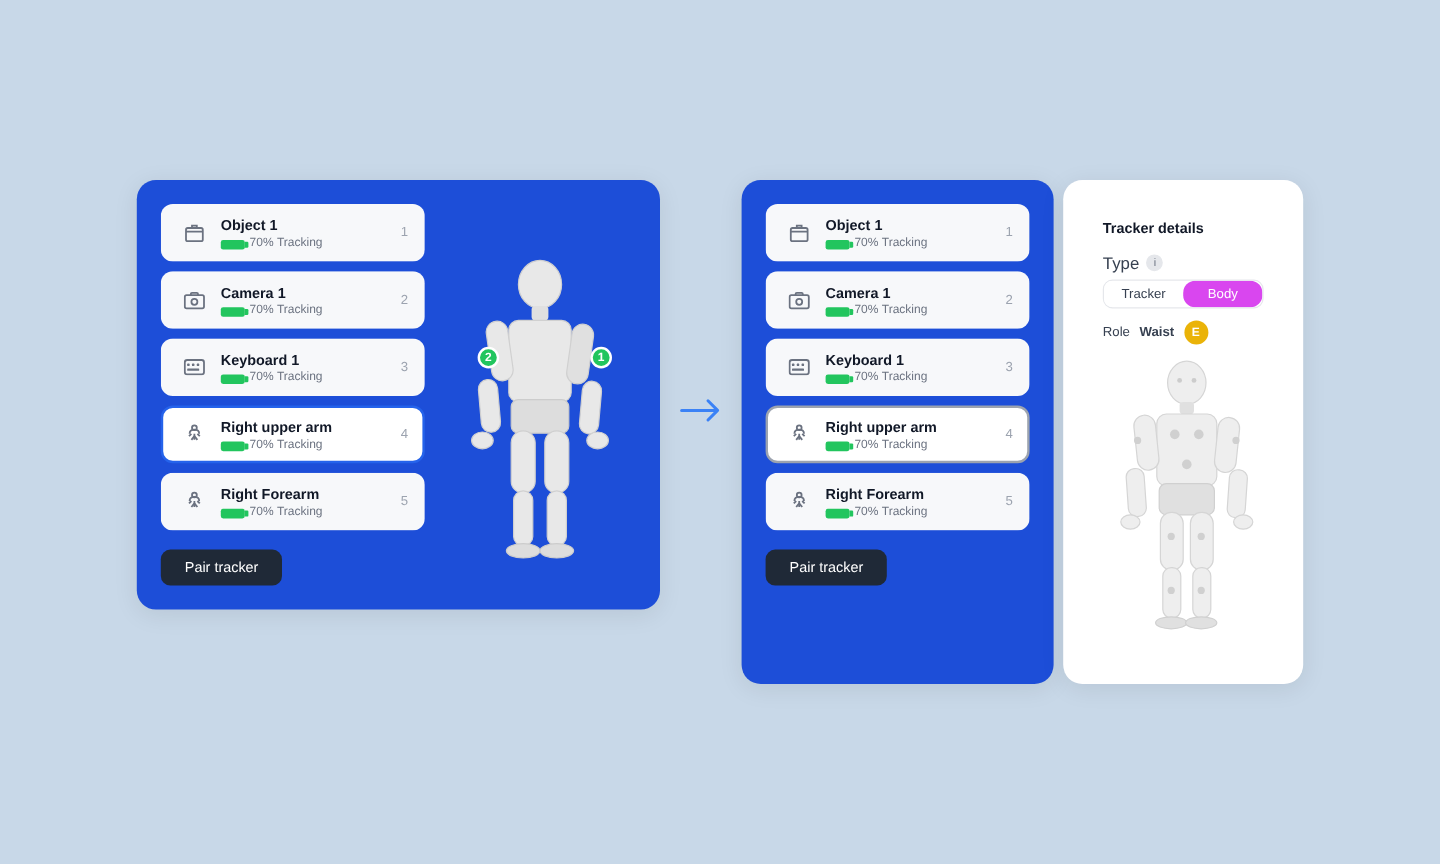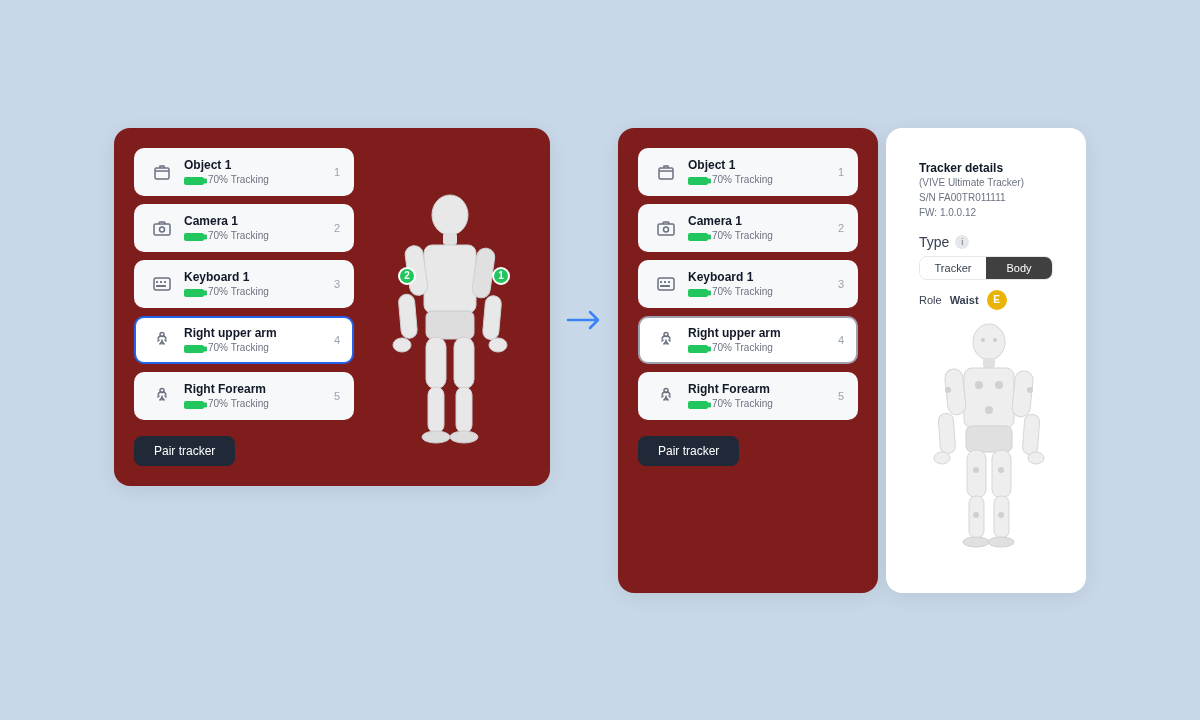--- a/index.html
+++ b/index.html
@@ -15,21 +15,21 @@
     }
     .main-container {
       display: flex;
       align-items: flex-start;
       gap: 16px;
       padding: 20px;
     }
 
     
     .panel {
-      background: #7f1d1d;
+      background: #1d4ed8;
       border-radius: 16px;
       padding: 20px;
       display: flex;
       gap: 16px;
       box-shadow: 0 4px 20px rgba(0,0,0,0.08);
     }
     .tracker-list {
       display: flex;
       flex-direction: column;
       gap: 8px;
@@ -202,22 +202,23 @@
       flex: 1;
       padding: 5px 10px;
       font-size: 11px;
       font-weight: 500;
       border: none;
       cursor: pointer;
       background: #fff;
       color: #374151;
     }
     .type-btn.active {
-      background: #404040;
+      background: #d946ef;
       color: #fff;
+      border-radius: 10px;
     }
     .role-section {
       display: flex;
       align-items: center;
       gap: 8px;
     }
     .role-label {
       font-size: 11px;
       color: #374151;
       font-weight: 500;
@@ -582,25 +583,20 @@
             <span class="tracker-number">5</span>
           </div>
         </div>
         <button class="pair-btn">Pair tracker</button>
       </div>
     </div>
 
     <div class="details-panel">
       <div>
         <div class="details-title">Tracker details</div>
-        <div class="details-subtitle">
-          <span>(VIVE Ultimate Tracker)</span><br>
-          <span>S/N FA00TR011111</span><br>
-          <span>FW: 1.0.0.12</span>
-        </div>
       </div>
 
       <div>
         <div class="details-row">
           <span class="details-label">Type</span>
           <div class="info-icon">i</div>
         </div>
         <div class="type-buttons" style="margin-top:6px;">
           <button class="type-btn">Tracker</button>
           <button class="type-btn active">Body</button>

